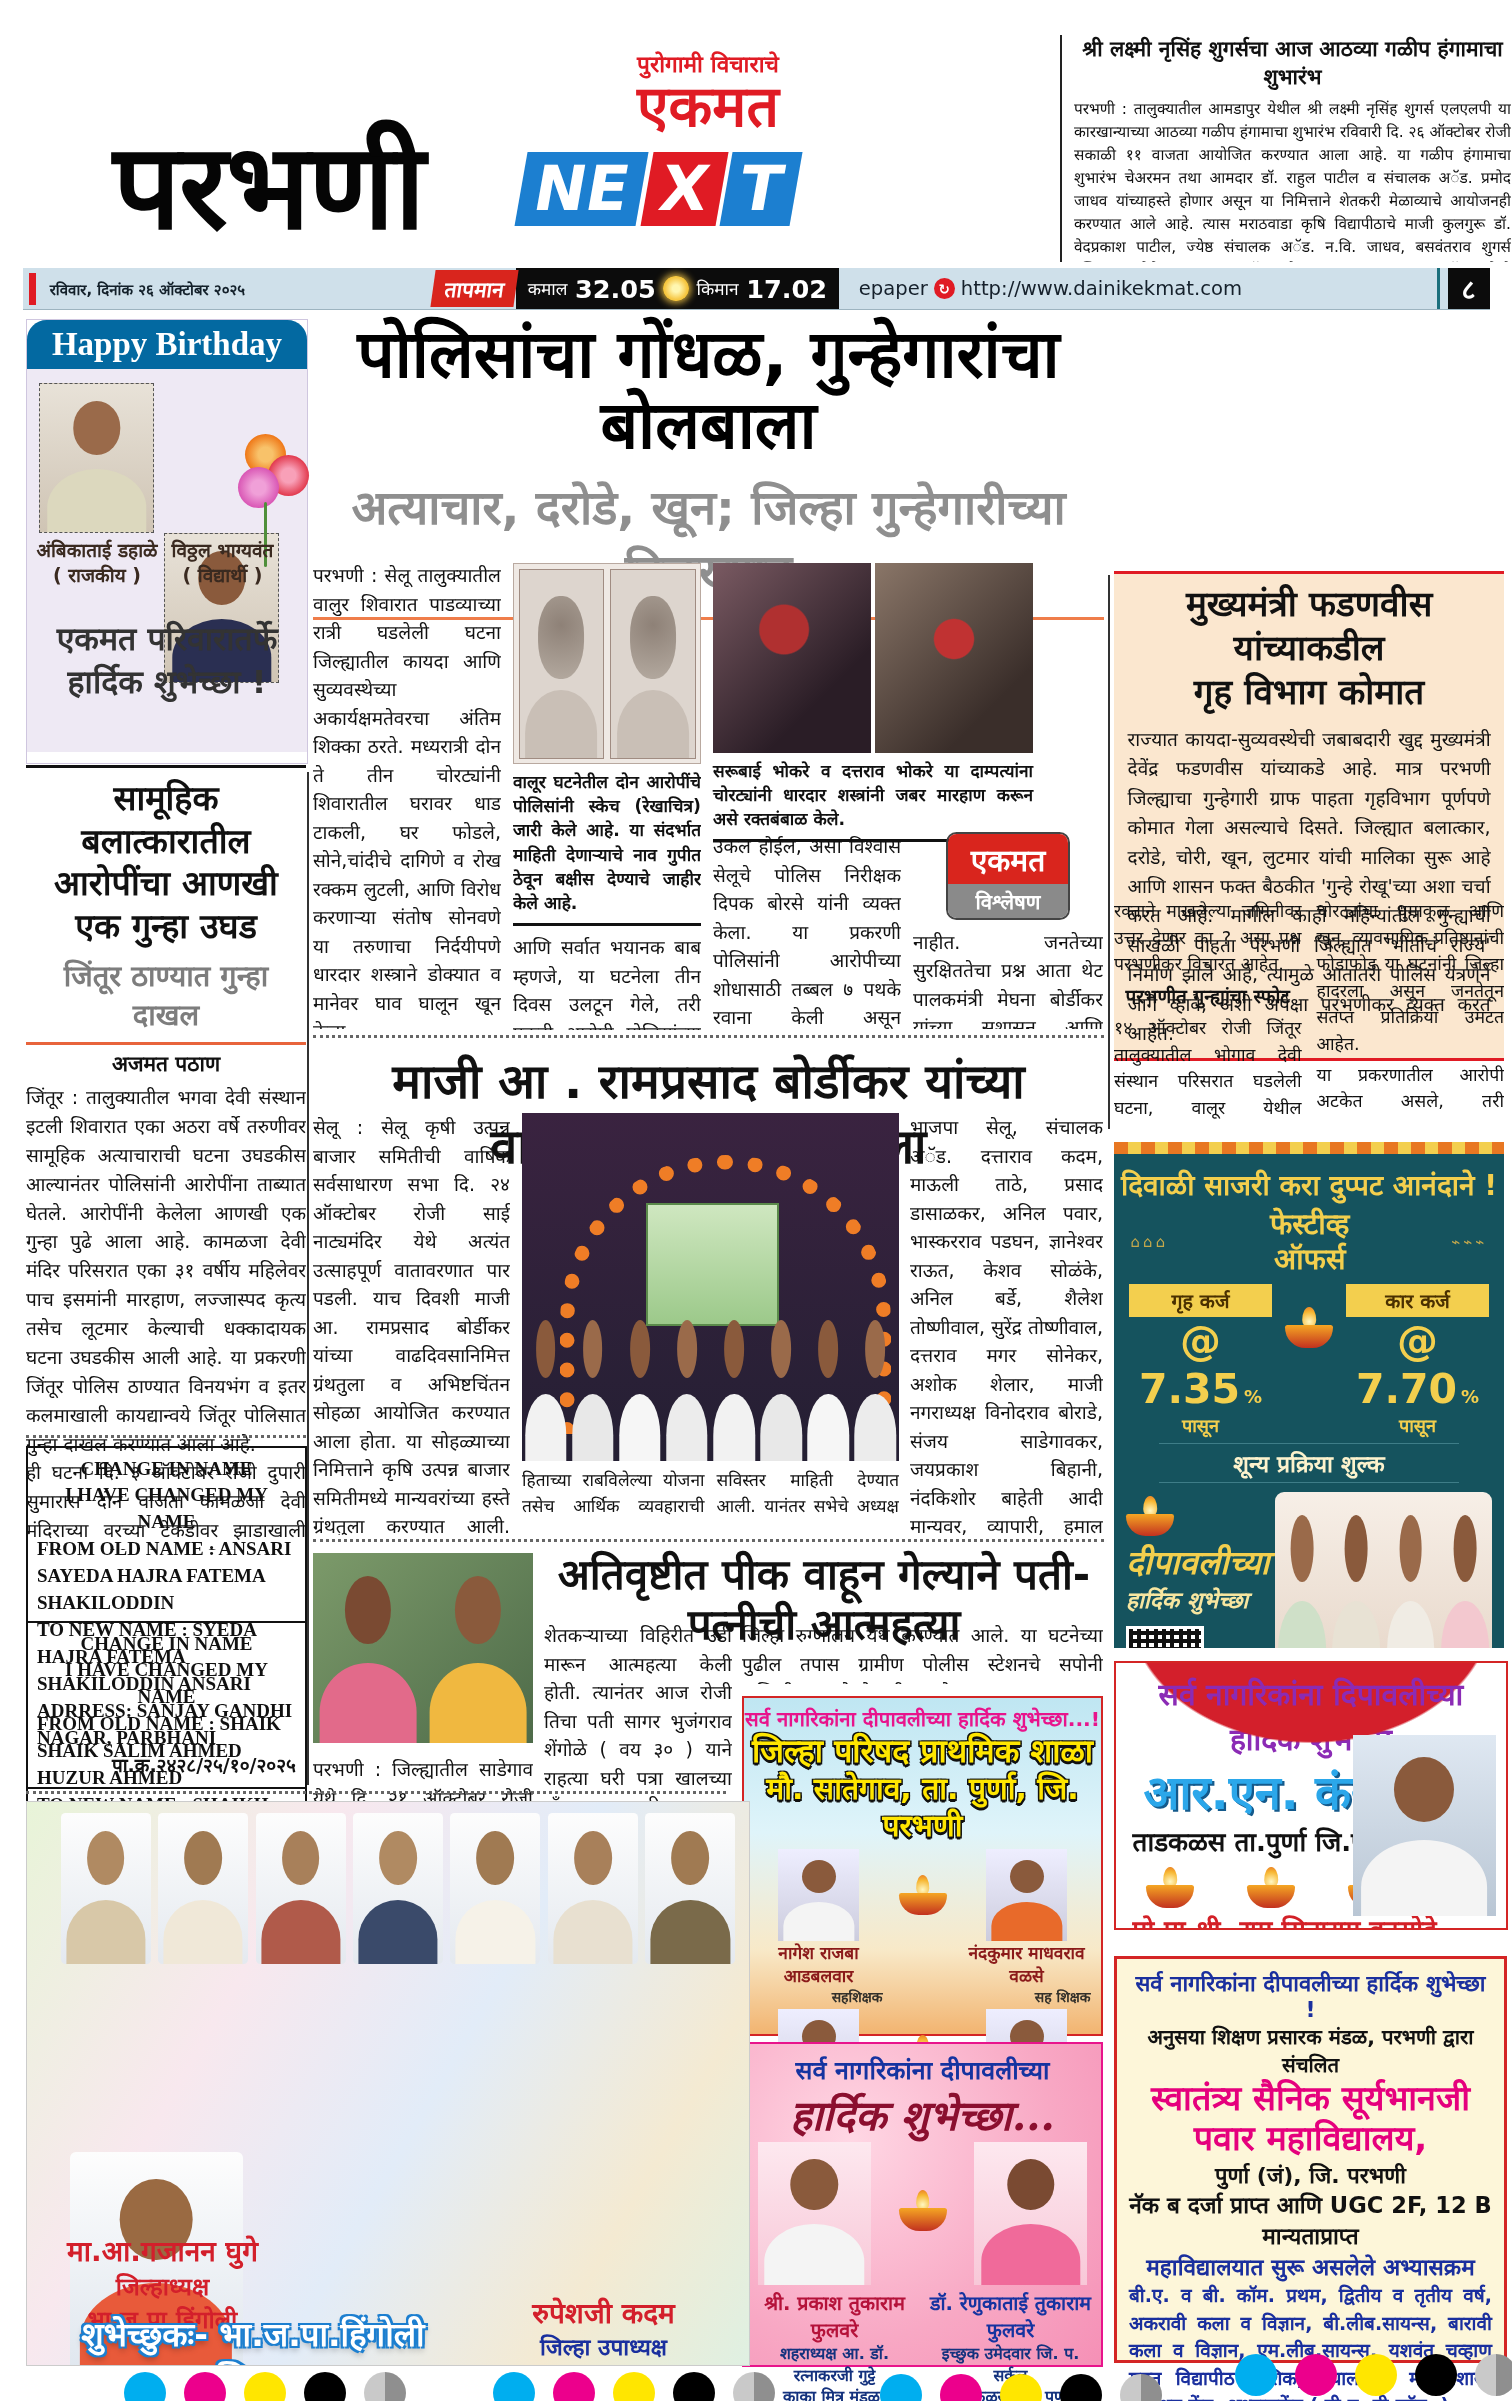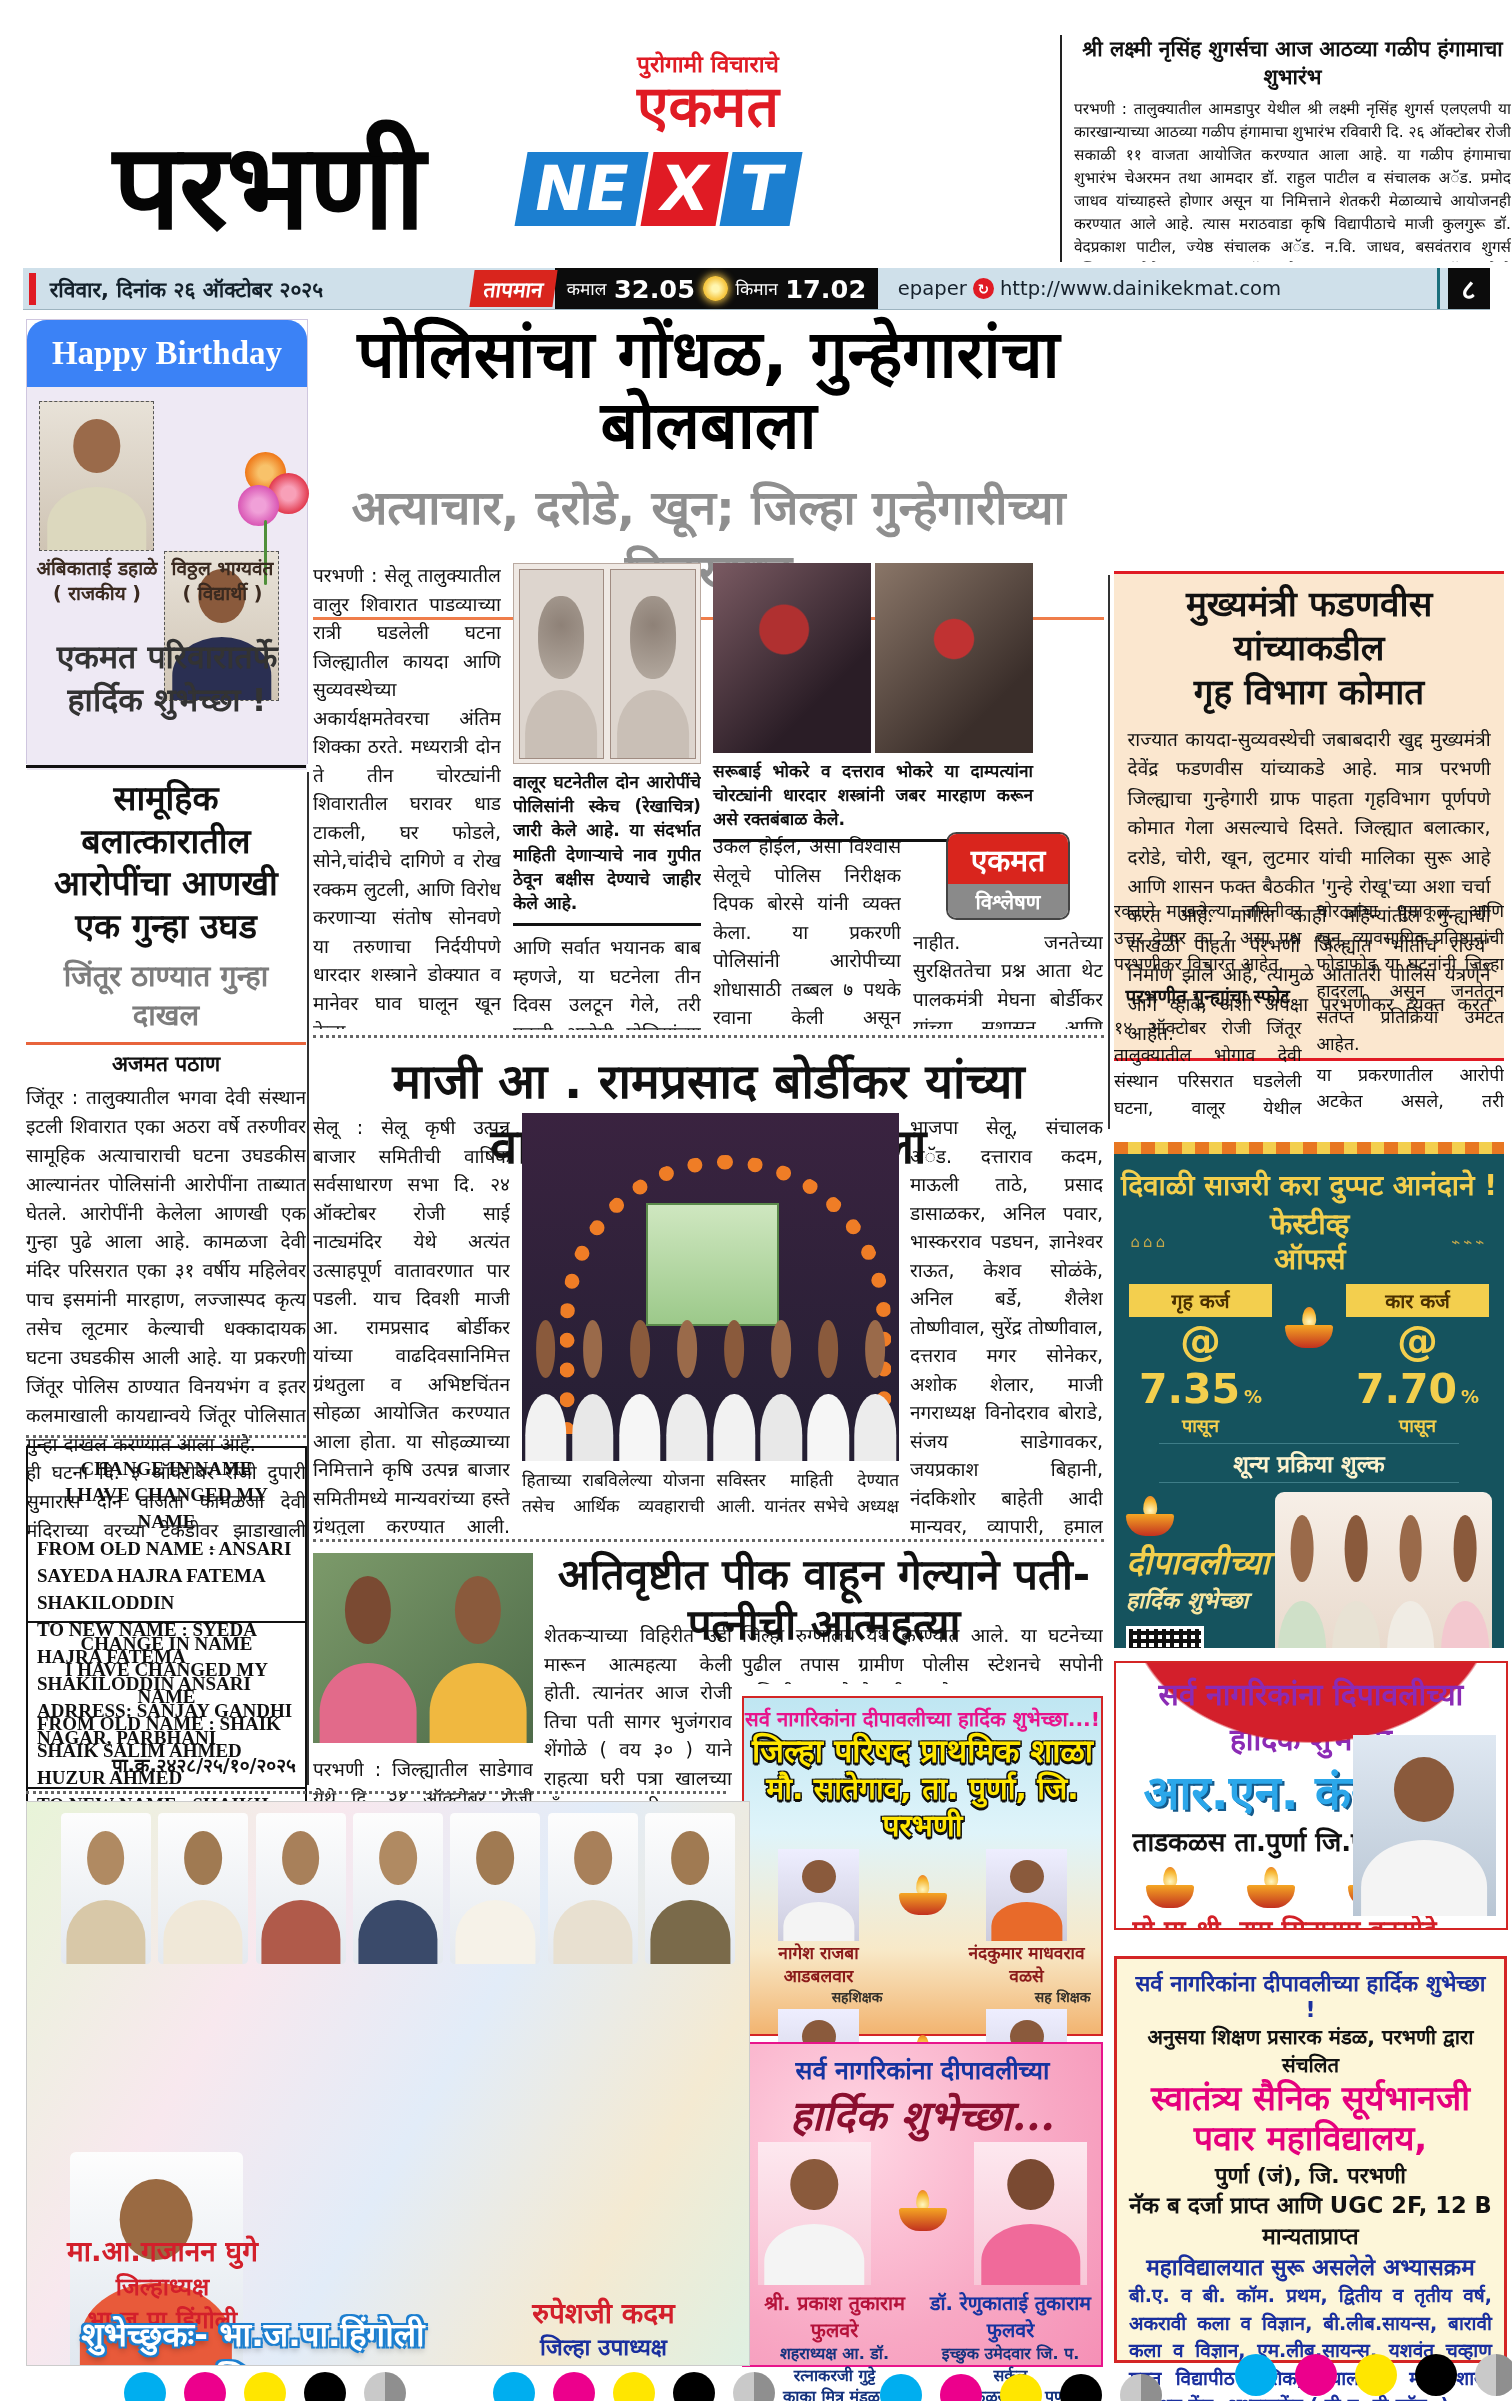--- a/index.html
+++ b/index.html
@@ -18,21 +18,21 @@
   .papertitle{font-size:119px;font-weight:900;color:#050505;letter-spacing:-1.5px;line-height:1.1;}
   .nextlogo{display:flex;gap:4.5px;transform:skewX(-10deg);}
   .nextbox{background:#1c7fd0;color:#fff;font-weight:900;font-size:62px;padding:3px 13.6px;line-height:1.1;}
   .nextbox.red{background:#e01b24;}
   .tr-art{border-left:2.3px solid #222;padding-left:12px;}
   .tr-h{font-size:21px;font-weight:900;line-height:1.35;}
   .tr-b{font-size:15.4px;line-height:1.5;margin-top:6px;}
   
   #datebar{left:22.6px;top:268px;width:1467px;height:41px;background:#cfe0ea;display:flex;align-items:center;border-bottom:1.5px solid #9db4c0;}
   .redbar{width:7.5px;height:32px;background:#e01b24;margin-left:6px;}
-  .datetxt{font-size:21px;font-weight:700;color:#13202a;margin-left:13.6px;}
+  .datetxt{font-size:15px;font-weight:700;color:#13202a;margin-left:13.6px;}
   .tempchip{background:#d9251d;color:#fff;font-size:21px;font-weight:800;padding:4.5px 12px;transform:skewX(-8deg);}
   .temppanel{background:#0c0c0c;color:#fff;height:41px;display:flex;align-items:center;gap:7.5px;padding:0 12px;}
   .templabel{font-size:17.3px;}
   .tempval{font-size:25.6px;font-weight:900;text-align:center;}
   .sun{width:25.6px;height:25.6px;border-radius:50%;background:radial-gradient(circle,#fff6b0 20%,#f7c948 60%,#eab308);box-shadow:0 0 7.5px 2.3px rgba(247,201,72,.8);}
   .epi{display:inline-flex;width:21px;height:21px;border-radius:50%;background:#e01b24;color:#fff;font-size:13.6px;align-items:center;justify-content:center;font-weight:900;}
   .epap{font-size:19.6px;color:#15202b;}
   .pgbox{background:#0c0c0c;color:#fff;width:42px;height:41px;display:flex;align-items:center;justify-content:center;font-size:27px;font-weight:900;}
   .tealline{width:3px;height:41px;background:#1b6f7c;margin:0 7.5px;}
   
@@ -47,21 +47,21 @@
   .sframe::before{content:'';position:absolute;top:14%;left:50%;transform:translateX(-50%);width:55%;height:44%;border-radius:46%;background:radial-gradient(circle at 50% 35%,#8e8177,#b5aba1);}
   .sframe::after{content:'';position:absolute;bottom:-10%;left:50%;transform:translateX(-50%);width:86%;height:46%;border-radius:50% 50% 0 0;background:#c9bfb6;}
   .gorephotos{display:flex;gap:4.5px;height:190px;}
   .gore1{flex:1;background:radial-gradient(circle at 45% 35%,#b03030 0 16%,transparent 17%),linear-gradient(135deg,#7a5a62,#2a1d26 70%);}
   .gore2{flex:1;background:radial-gradient(circle at 50% 40%,#c03232 0 14%,transparent 15%),linear-gradient(135deg,#8a7668,#3a2e2a 75%);}
   .analysisbox{width:120px;border:2.3px solid #444;border-radius:10.5px;overflow:hidden;margin:0 auto 7.5px;}
   .analysis-top{background:#d9251d;color:#fff;font-size:30px;font-weight:900;text-align:center;padding:4.5px 1.5px;}
   .analysis-bot{background:#8a8a8a;color:#fff;font-size:20.3px;font-weight:800;text-align:center;padding:3px 1.5px;}
   
   .bday{width:280px;height:443px;background:#fff;border:0.8px solid #cfc6df;}
-  .bday-h{background:#3b82f6;color:#fff;font-size:33px;font-weight:800;text-align:center;border-radius:19.6px 19.6px 0 0;padding:15px 0;font-family:"Liberation Serif",serif;}
+  .bday-h{background:#0369a1;color:#fff;font-size:33px;font-weight:800;text-align:center;border-radius:19.6px 19.6px 0 0;padding:6px 0;font-family:"Liberation Serif",serif;}
   .bday-body{background:#eee9f4;height:383px;position:relative;}
   .bphoto{position:absolute;width:113px;height:148px;border:1.5px dashed #555;background:linear-gradient(#e8e2d8,#cfc4b4);}
   .sil{position:relative;overflow:hidden;}
   .sil::before{content:'';position:absolute;top:12%;left:50%;transform:translateX(-50%);width:42%;height:36%;border-radius:50%;background:var(--skin,#8a6246);}
   .sil::after{content:'';position:absolute;bottom:-10%;left:50%;transform:translateX(-50%);width:88%;height:52%;border-radius:50% 50% 0 0;background:var(--cloth,#e8e4da);}
   .bcap{font-size:19px;font-weight:800;color:#3a2a20;text-align:center;line-height:1.3;}
   .flowers{position:absolute;right:7.5px;top:65px;width:65px;height:136px;}
   .fl{position:absolute;width:41px;height:41px;border-radius:50%;}
   .stem{position:absolute;left:29px;top:68px;width:3.8px;height:65px;background:#4f8f3a;border-radius:2.3px;}
   .bwish{font-size:32px;font-weight:800;color:#333;text-align:center;line-height:1.35;}

